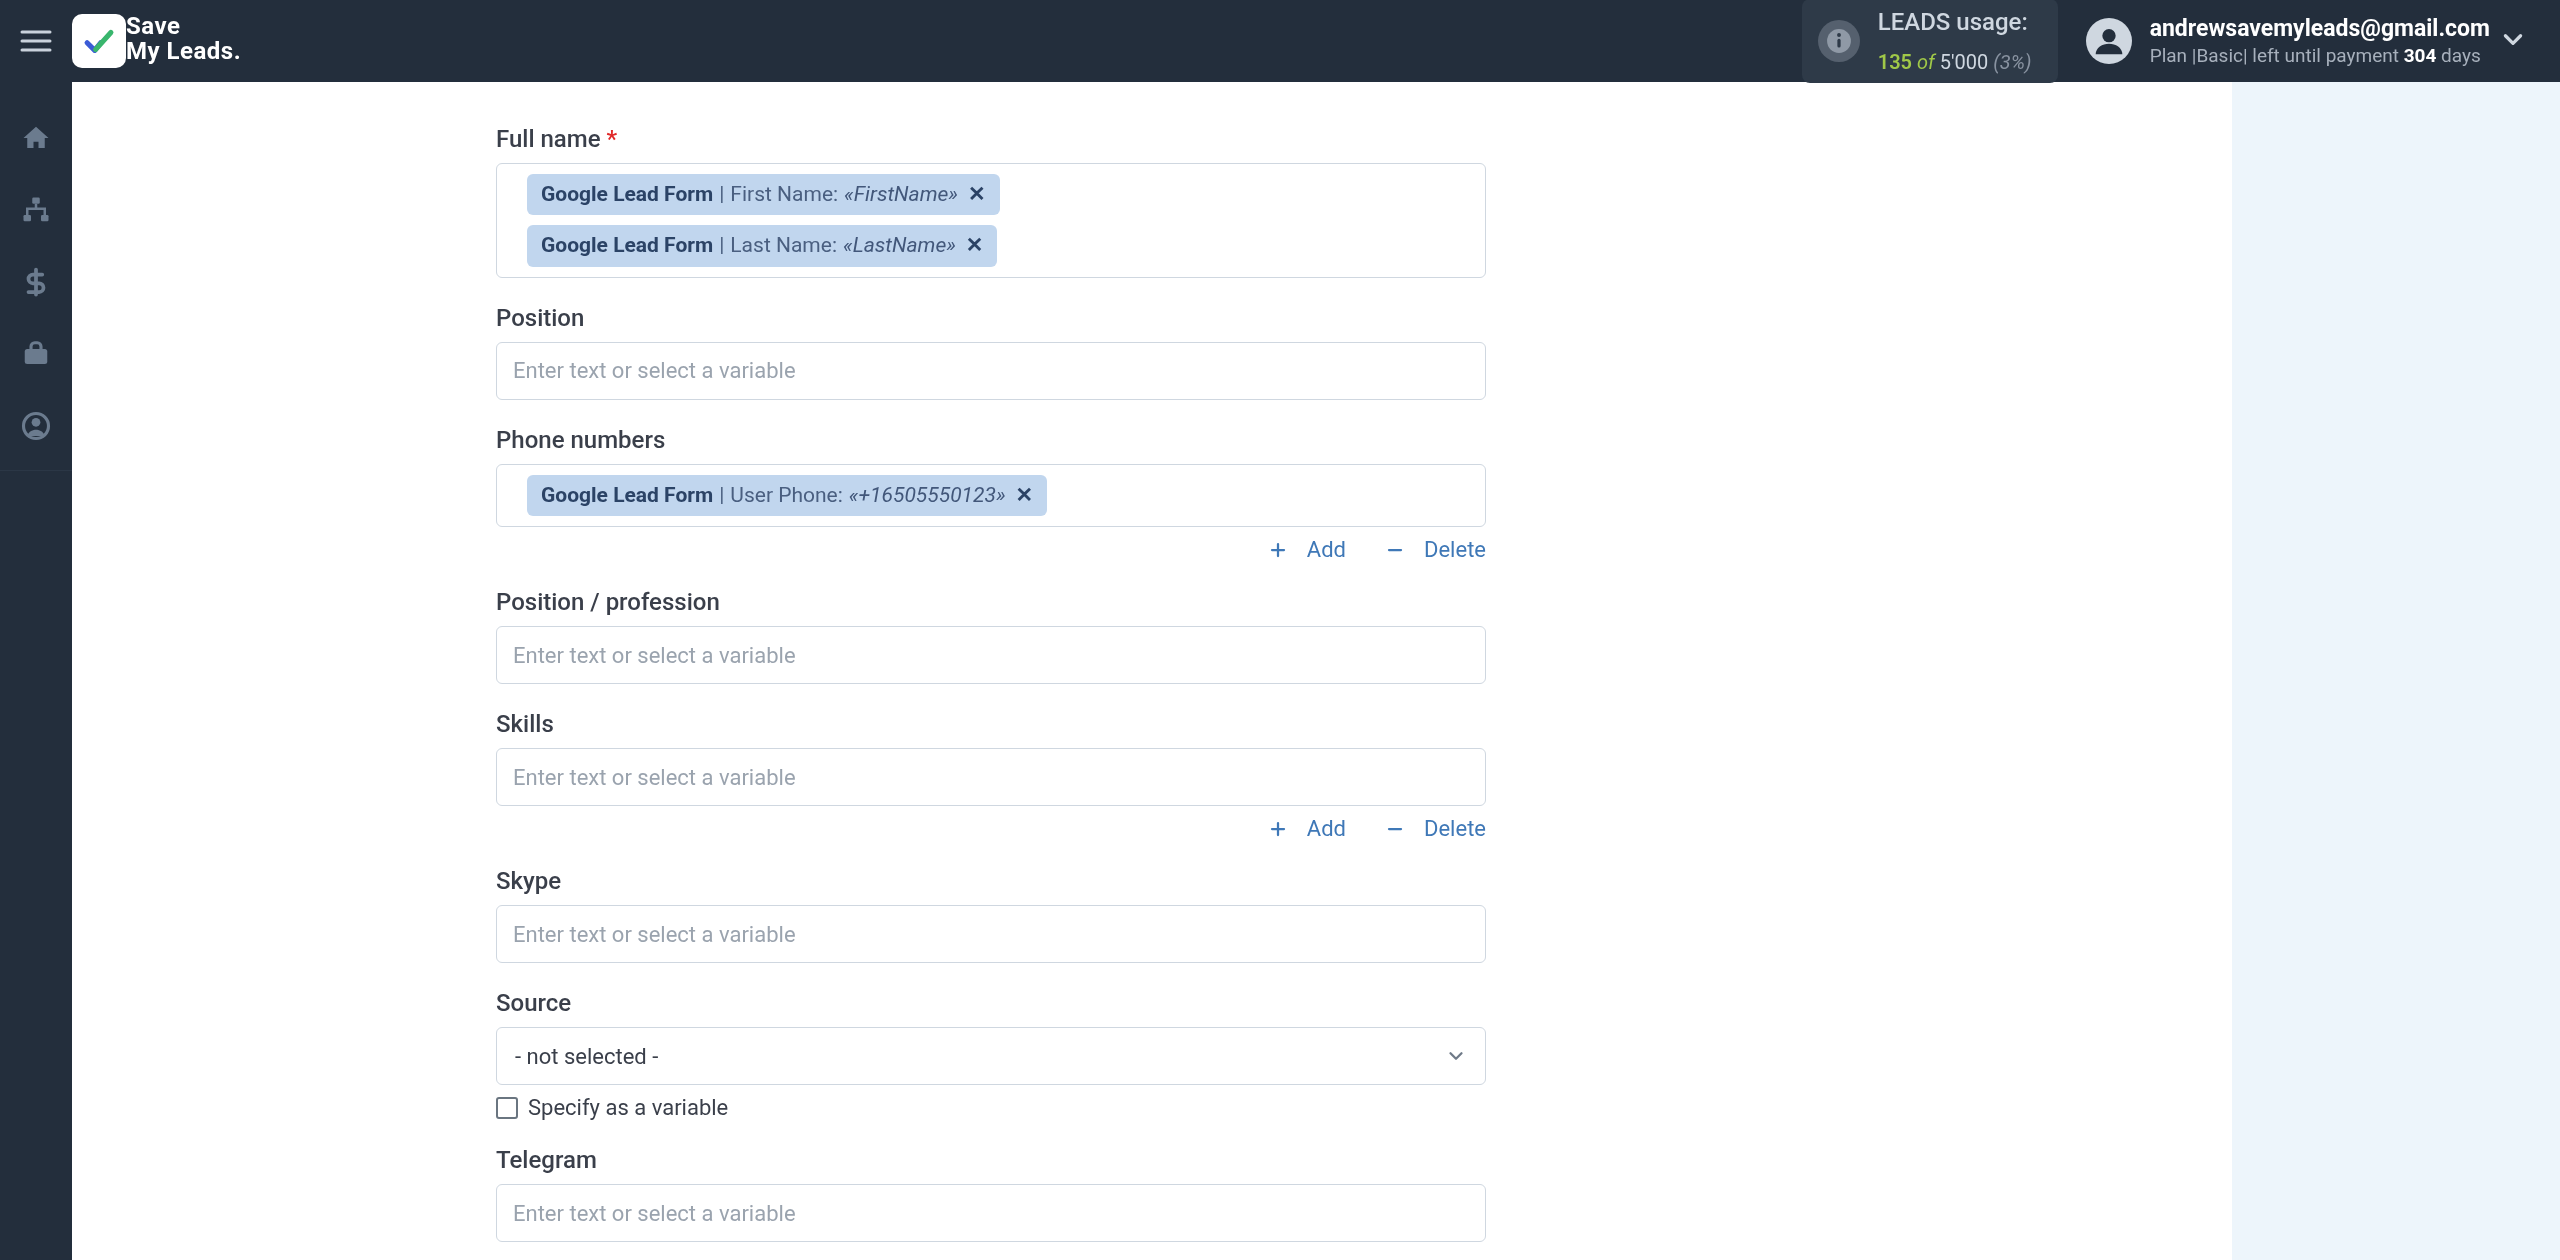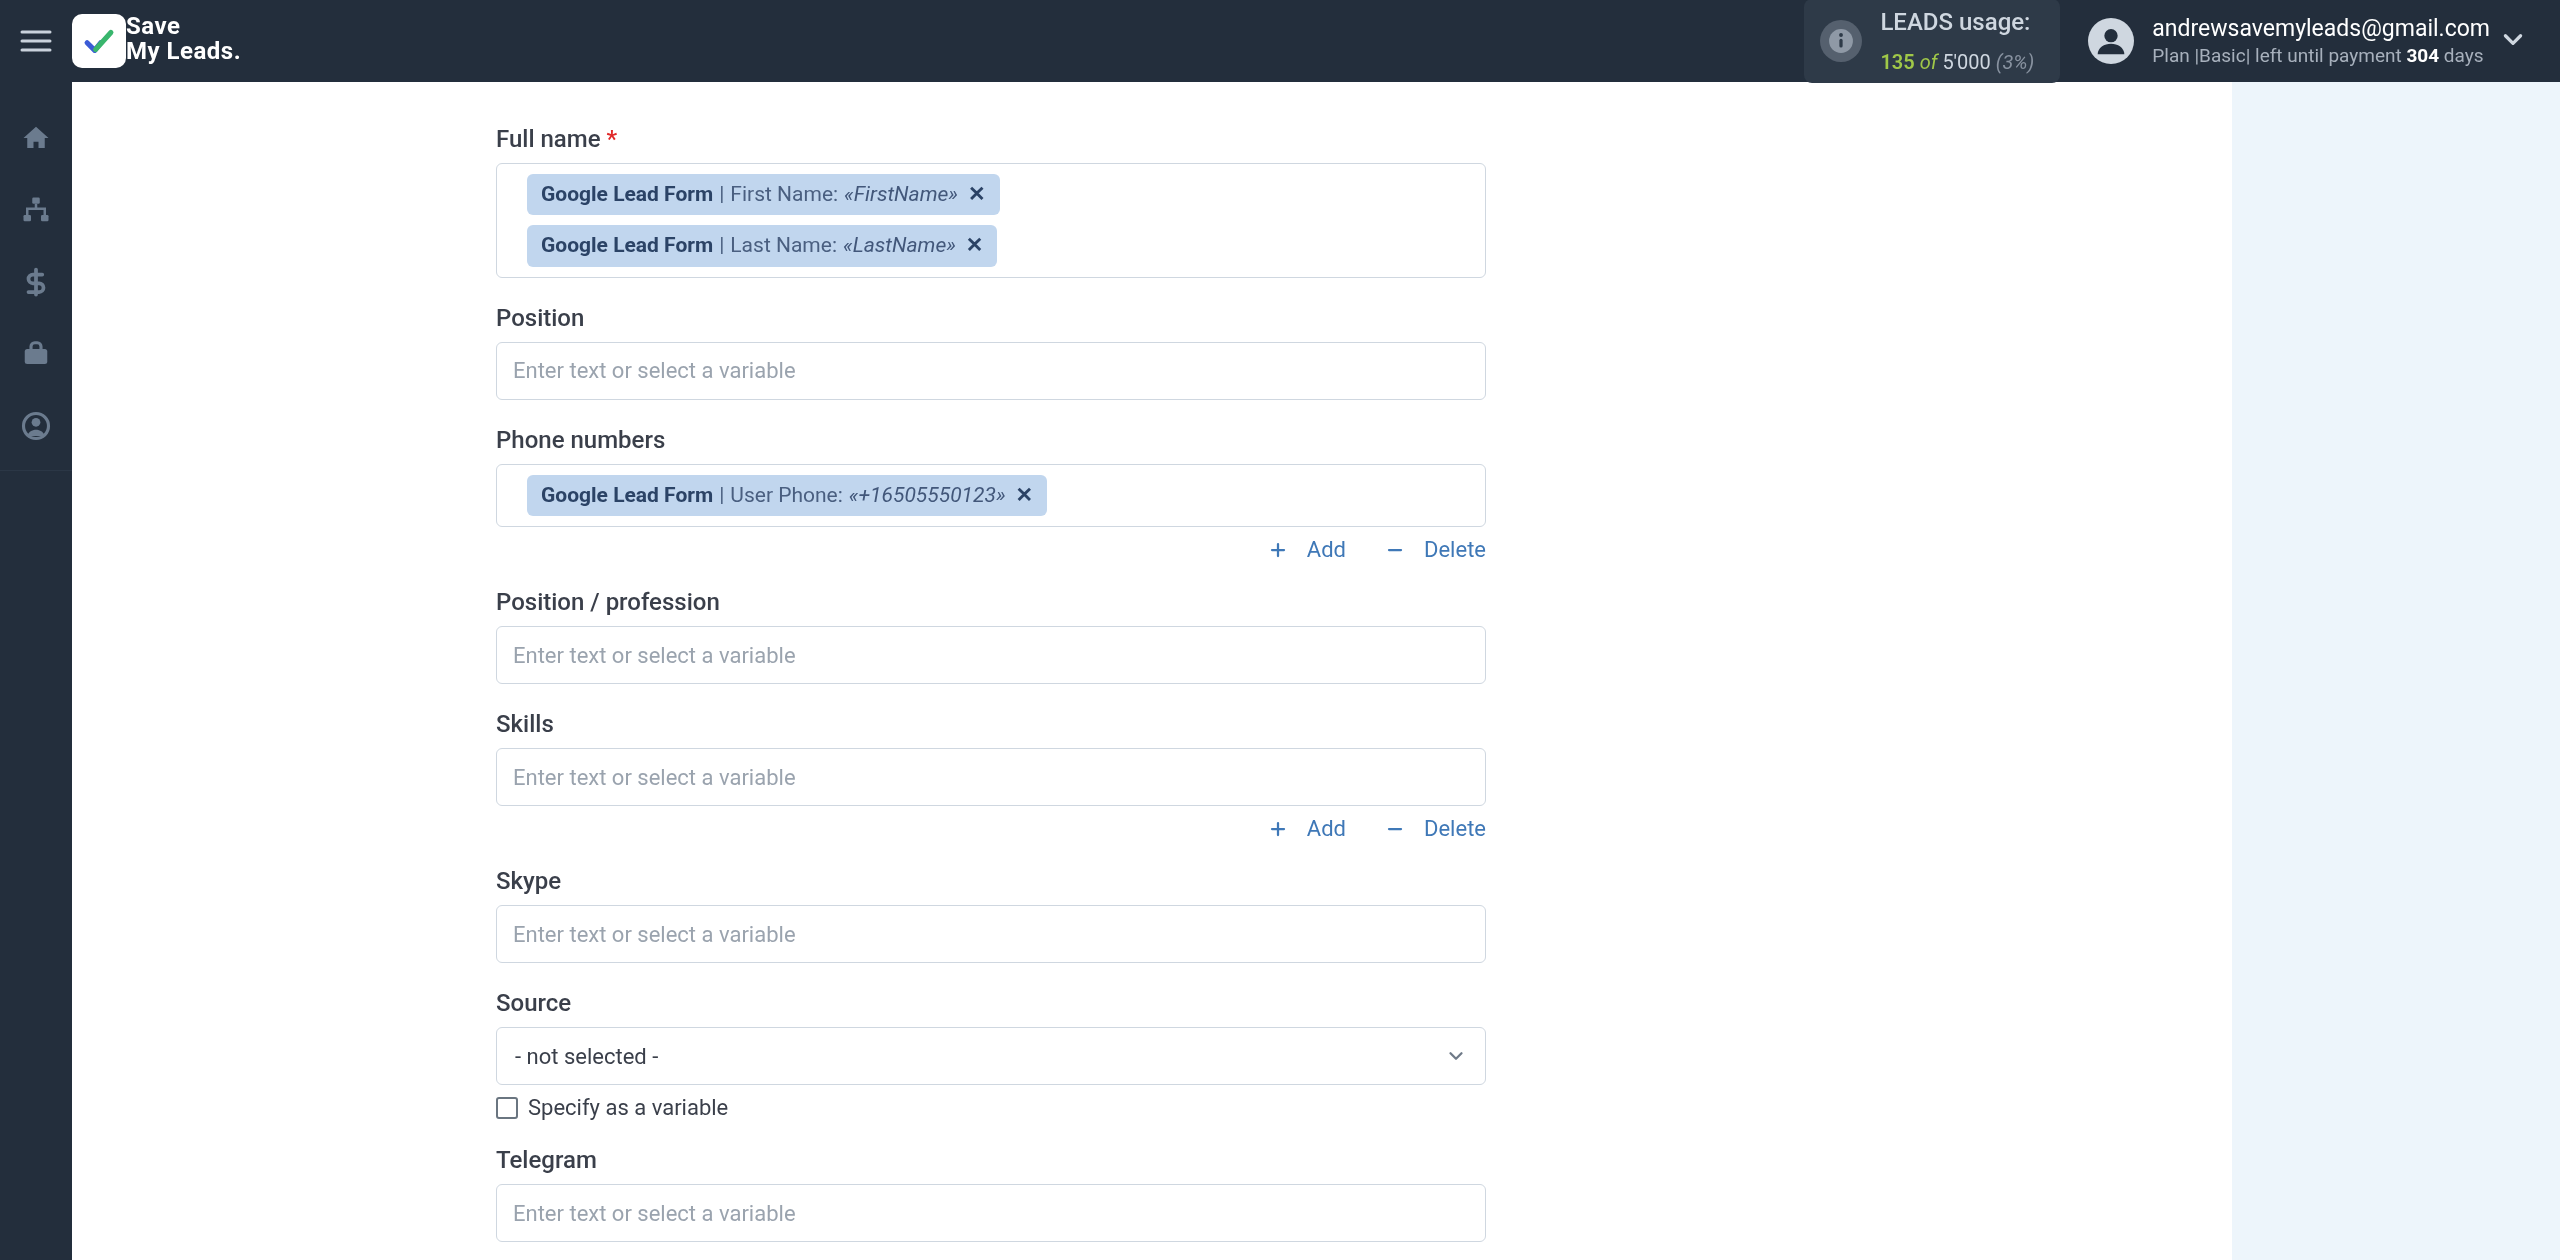--- a/index.html
+++ b/index.html
@@ -78,21 +78,21 @@
   .usage-lines .of{color:var(--green);font-style:italic;}
   .usage-lines .total{color:#cfd7e0;}
   .usage-lines .pct{color:#8892a0;font-style:italic;}
   .account-block{display:flex;align-items:center;gap:18px;}
   .avatar-circle{
     width:46px;height:46px;border-radius:50%;background:#cfd7e0;
     display:flex;align-items:center;justify-content:center;
   }
   .avatar-circle svg{fill:#232e3c}
   .account-lines{line-height:1.25;}
-  .account-email{font-size:23px;color:#fff;}
+  .account-email{font-size:23px;color:#fff;font-weight:bold;}
   .account-plan{font-size:19px;color:#a7b0bc;}
   .account-plan .days{color:#fff;font-weight:700;}
   .topbar-chevron{margin-left:auto;padding:0 10px;cursor:pointer;}
   .topbar-chevron svg{stroke:#cfd7e0}
 
   
   .leftrail{
     position:fixed;
     top:82px;left:0;bottom:0;
     width:72px;

